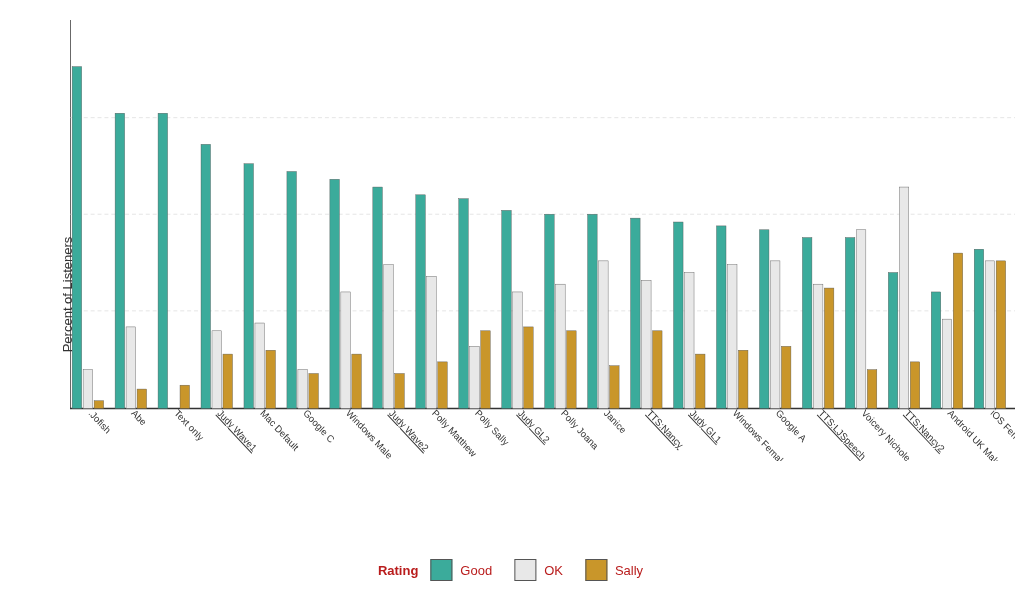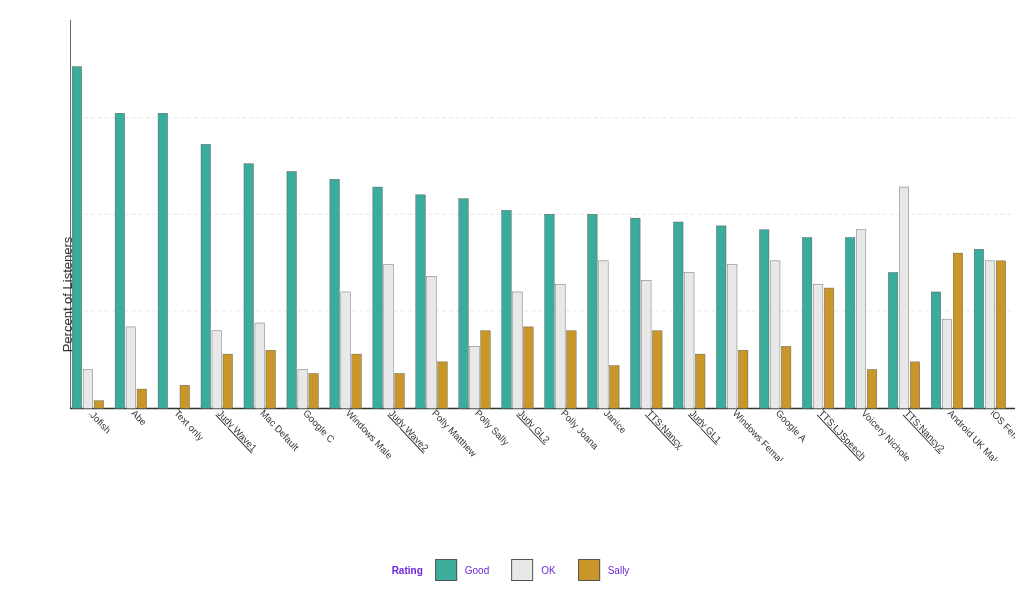--- a/index.html
+++ b/index.html
@@ -36,22 +36,22 @@
       height: 100%;
     }
     .legend {
       position: absolute;
       bottom: 10px;
       left: 50%;
       transform: translateX(-50%);
       display: flex;
       align-items: center;
       gap: 8px;
-      font-size: 10px;
-      color: #6d28d9;
+      font-size: 13px;
+      color: #b91c1c;
     }
     .legend-box {
       width: 22px;
       height: 22px;
       border: 1px solid #555;
       display: inline-block;
     }
     .legend-label {
       margin-right: 14px;
     }

